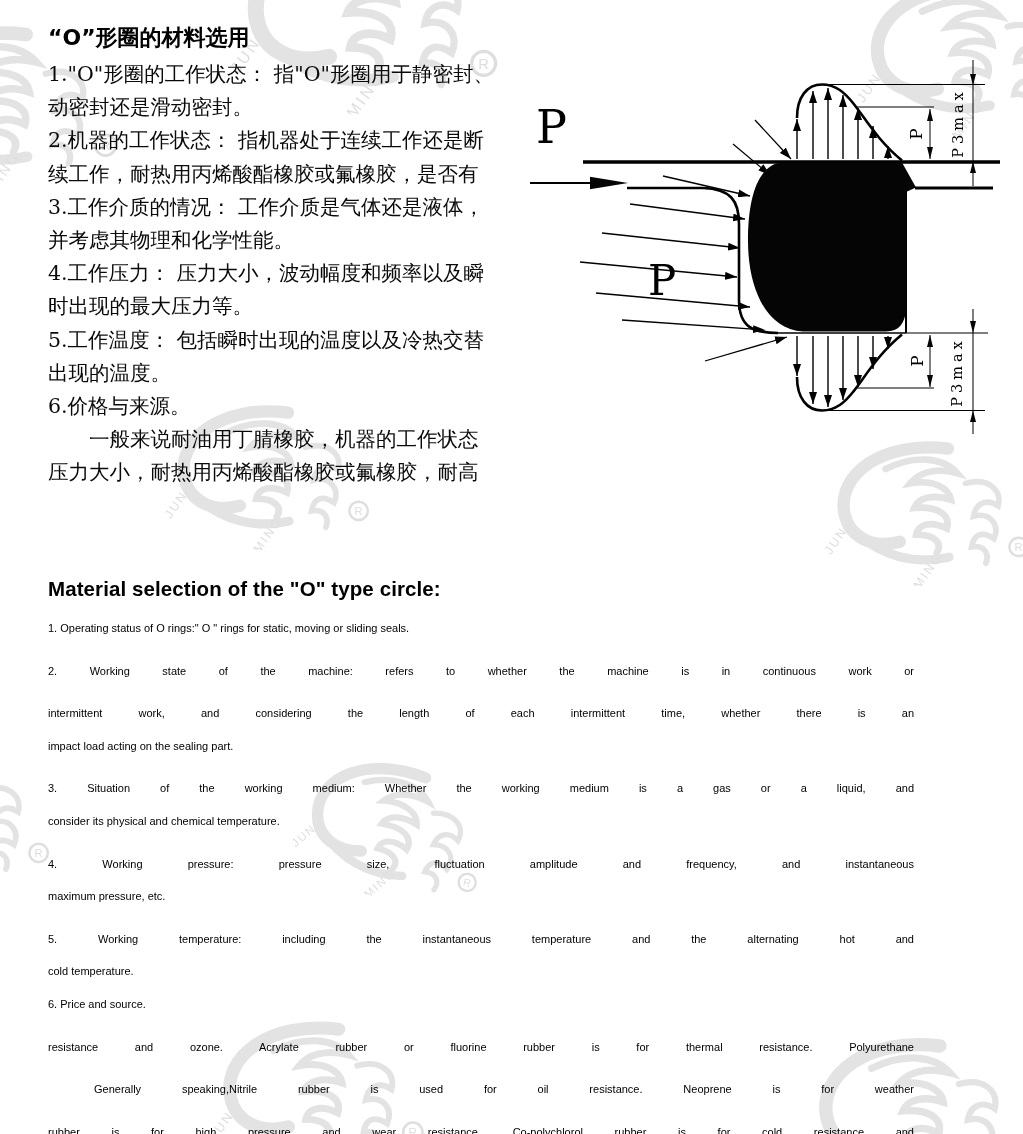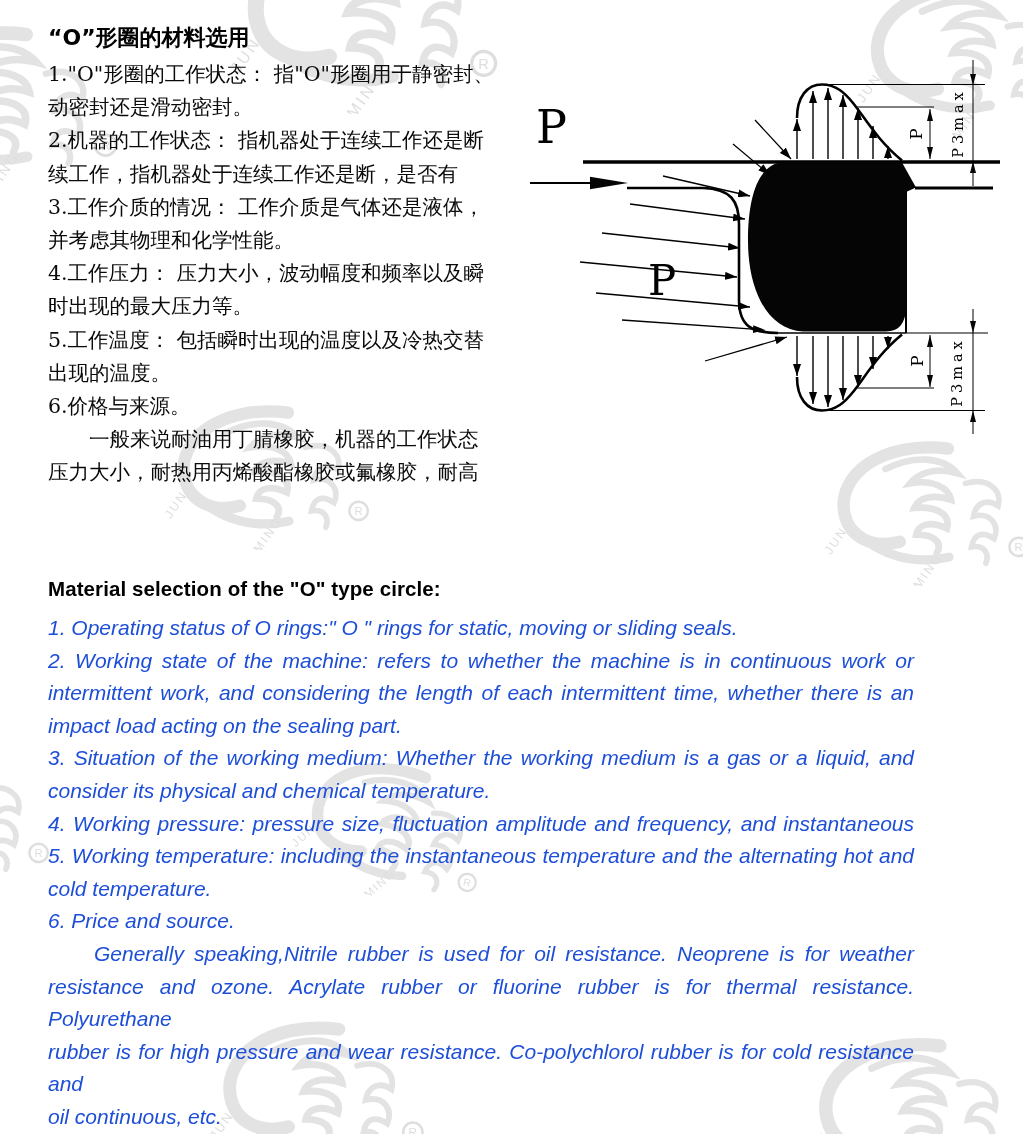--- a/index.html
+++ b/index.html
@@ -26,25 +26,24 @@
     height:33.2px;line-height:33.2px;white-space:pre;
   }
 
   
   .en-block{position:absolute;left:48px;top:574px;width:866px;}
   .en-heading{
     font-weight:bold;font-size:20.5px;color:#000;
     line-height:30px;margin-bottom:8px;letter-spacing:0.1px;white-space:pre;
   }
   .en-line{
-    font-size:21px;color:#1d4ed8;line-height:32.6px;
+    font-size:11px;color:#000000;line-height:32.6px;
     text-align:justify;
-    font-style:italic;
-  }
-  .en-line.stretch{text-align-last:justify;}
+  }
+  .en-line.stretch{text-align-last:justify;margin-top:10px;}
   .en-line.indent{text-indent:46px;}
 
   
   .dg-stroke{stroke:#000;fill:none;}
   .dg-fill{fill:#050505;stroke:none;}
   .dg-label{font-family:"DejaVu Serif","Liberation Serif",serif;fill:#000;}
   .wm-text{font-family:"Liberation Sans",sans-serif;fill:#dedede;}
 </style>
 </head>
 <body>
@@ -170,21 +169,21 @@
   <text class="dg-label" font-size="42" x="648" y="295">P</text>
 </svg>
 
 <div id="text-layer">
 
   <div class="zh-block">
     <div class="zh-title">“O”形圈的材料选用</div>
     <div class="zh-line">1."O"形圈的工作状态： 指"O"形圈用于静密封、</div>
     <div class="zh-line">动密封还是滑动密封。</div>
     <div class="zh-line">2.机器的工作状态： 指机器处于连续工作还是断</div>
-    <div class="zh-line">续工作，指机器处于连续工作还是断，是否有</div>
+    <div class="zh-line">续工作，耐热用丙烯酸酯橡胶或氟橡胶，是否有</div>
     <div class="zh-line">3.工作介质的情况： 工作介质是气体还是液体，</div>
     <div class="zh-line">并考虑其物理和化学性能。</div>
     <div class="zh-line">4.工作压力： 压力大小，波动幅度和频率以及瞬</div>
     <div class="zh-line">时出现的最大压力等。</div>
     <div class="zh-line">5.工作温度： 包括瞬时出现的温度以及冷热交替</div>
     <div class="zh-line">出现的温度。</div>
     <div class="zh-line">6.价格与来源。</div>
     <div class="zh-line">　　一般来说耐油用丁腈橡胶，机器的工作状态</div>
     <div class="zh-line">压力大小，耐热用丙烯酸酯橡胶或氟橡胶，耐高</div>
   </div>
@@ -195,25 +194,26 @@
     <div class="en-line">1. Operating status of O  rings:" O " rings for static, moving or sliding seals.</div>
 
     <div class="en-line stretch">2. Working state of the machine: refers to whether the machine is in continuous work or</div>
     <div class="en-line stretch">intermittent work, and considering the length of each intermittent time, whether there is an</div>
     <div class="en-line">impact load acting on the sealing part.</div>
 
     <div class="en-line stretch">3. Situation of the working medium: Whether the working medium is a gas or a liquid, and</div>
     <div class="en-line">consider its physical and chemical temperature.</div>
 
     <div class="en-line stretch">4. Working pressure: pressure size, fluctuation amplitude and frequency, and instantaneous</div>
+    <div class="en-line">maximum pressure, etc.</div>
 
     <div class="en-line stretch">5. Working temperature: including the instantaneous temperature and the alternating hot and</div>
     <div class="en-line">cold temperature.</div>
 
     <div class="en-line">6. Price and source.</div>
 
+    <div class="en-line stretch">resistance and ozone. Acrylate rubber or fluorine rubber is for thermal resistance. Polyurethane</div>
     <div class="en-line stretch indent">Generally  speaking,Nitrile  rubber  is  used  for  oil  resistance.  Neoprene  is  for  weather</div>
-    <div class="en-line stretch">resistance and ozone. Acrylate rubber or fluorine rubber is for thermal resistance. Polyurethane</div>
     <div class="en-line stretch">rubber is for high pressure and wear resistance. Co-polychlorol rubber is for cold resistance and</div>
     <div class="en-line">oil continuous, etc.</div>
   </div>
 
 </div>
 
 </body></html>

